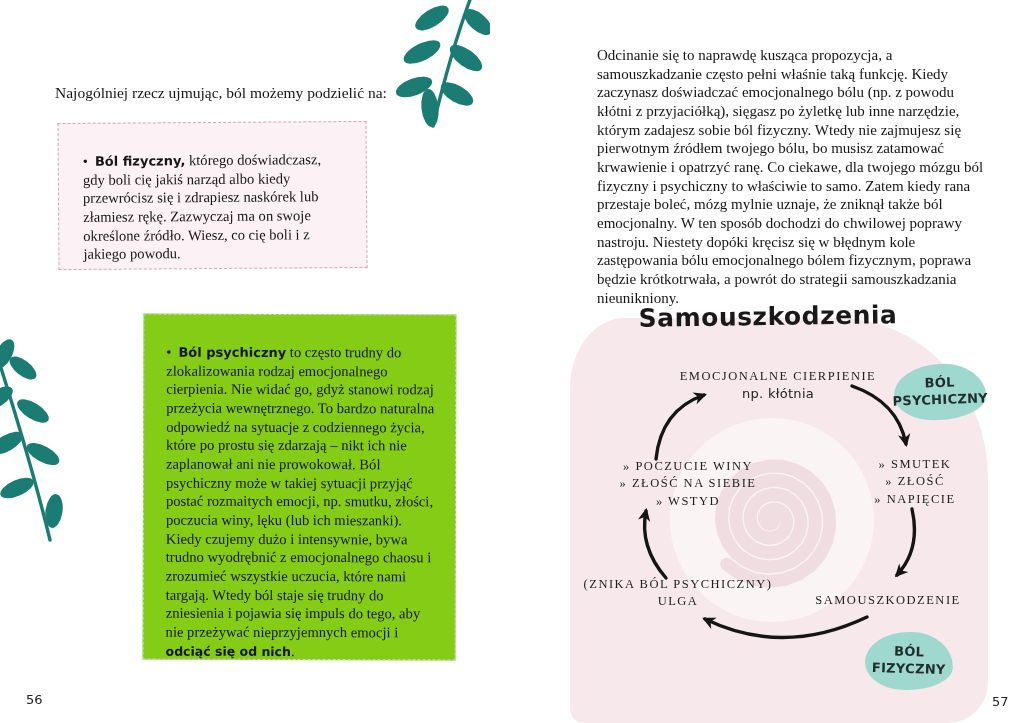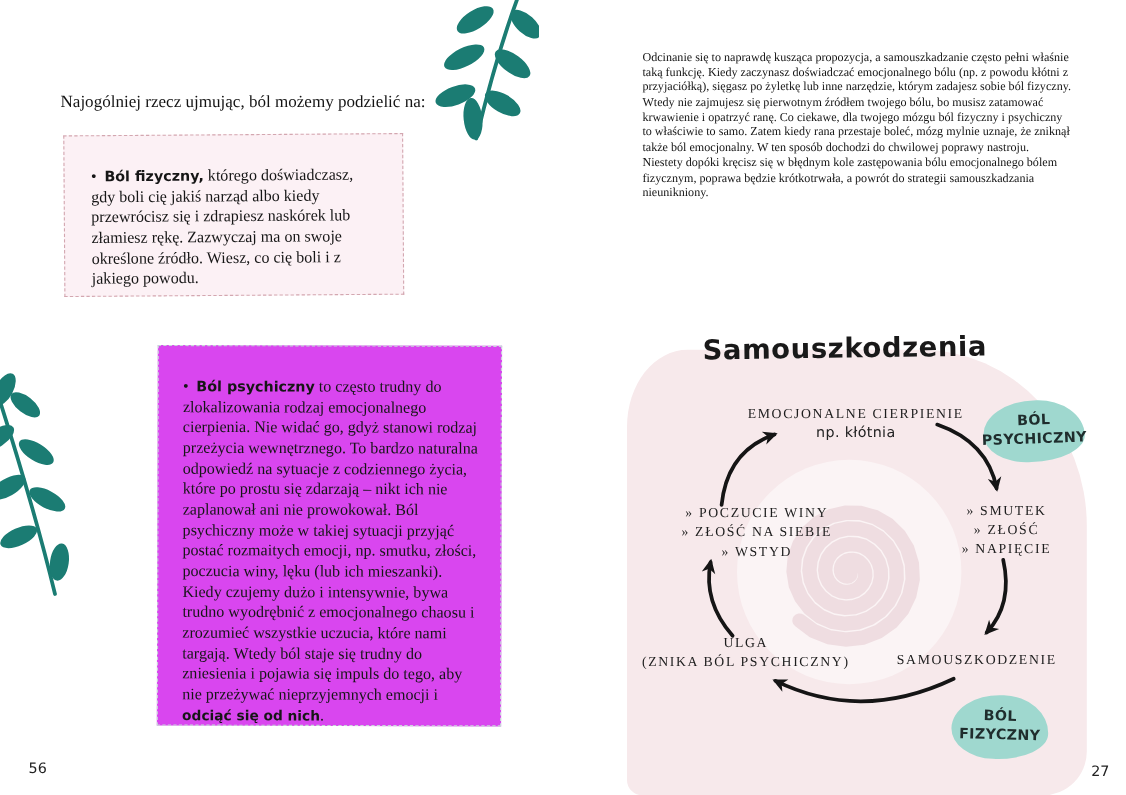--- a/index.html
+++ b/index.html
@@ -8,29 +8,29 @@
   .abs{position:absolute;}
   .hand{font-family:"DejaVu Sans", sans-serif;font-weight:bold;}
   .serif{font-family:"Liberation Serif", serif;}
 
   
   .heading{left:55px;top:46px;font-size:22px;letter-spacing:.5px;color:#e2798f;}
   .intro{left:55px;top:84px;font-size:15.5px;}
   .box{box-sizing:border-box;border:1px dashed #d3a7b0;background:#fcf1f5;}
   .pinkbox{left:58px;top:122px;width:309px;height:147px;transform:rotate(-.4deg);
            padding:28px 26px 0 24px;}
-  .tealbox{left:143px;top:314px;width:313px;height:346px;border-color:#c6d7d7;background:#d946ef;
+  .tealbox{left:143px;top:314px;width:313px;height:346px;border-color:#c6d7d7;background:#84cc16;
            padding:28px 20px 0 22px;transform:rotate(.15deg);}
   .boxtext{font-size:14.6px;line-height:1.28;color:#161616;}
   .bullet{display:inline-block;margin-right:7px;}
   .term{font-family:"DejaVu Sans", sans-serif;font-weight:bold;font-size:13px;}
   .pagenum{font-family:"DejaVu Sans", sans-serif;font-size:13px;color:#222;}
 
   
-  .paragraph{left:584px;top:46px;width:390px;font-size:11px;line-height:1.245;color:#141414;}
+  .paragraph{left:597px;top:46px;width:390px;font-size:15px;line-height:1.245;color:#141414;}
   #diagram{left:568px;top:298px;width:456px;height:425px;}
   .blob{left:2px;top:20px;width:418px;height:405px;background:#f7e9eb;
         border-radius:55px 150px 40px 14px / 70px 160px 40px 14px;}
   .dtitle{left:60px;top:4px;width:280px;text-align:center;font-size:25px;letter-spacing:.5px;
           color:#191919;transform:rotate(-.8deg);}
   .dlabel{font-family:"Liberation Serif", serif;font-size:12.5px;letter-spacing:1.5px;
           color:#1d1d1d;text-align:center;line-height:1.38;}
   .dsub{font-family:"DejaVu Sans", sans-serif;font-weight:normal;font-size:13px;
         letter-spacing:.3px;color:#222;}
   .badge{background:#9fd8cf;border-radius:52% 48% 55% 45% / 55% 60% 42% 48%;
@@ -118,28 +118,28 @@
 
     <div class="abs dlabel" style="left:277px;top:158px;width:140px;">
       <div>» SMUTEK</div>
       <div>» ZŁOŚĆ</div>
       <div>» NAPIĘCIE</div>
     </div>
 
     <div class="abs dlabel" style="left:230px;top:294px;width:180px;">SAMOUSZKODZENIE</div>
 
     <div class="abs dlabel" style="left:0px;top:278px;width:220px;">
+      <div>(ZNIKA BÓL PSYCHICZNY)</div>
       <div>ULGA</div>
-      <div>(ZNIKA BÓL PSYCHICZNY)</div>
     </div>
 
     <div class="abs dlabel" style="left:9px;top:160px;width:150px;margin-left:36px;">
       <div>» POCZUCIE WINY</div>
       <div>» ZŁOŚĆ NA SIEBIE</div>
       <div>» WSTYD</div>
     </div>
 
     <div class="abs badge" style="left:326px;top:66px;width:92px;height:56px;transform:rotate(-2deg);">BÓL PSYCHICZNY</div>
     <div class="abs badge" style="left:297px;top:334px;width:88px;height:58px;transform:rotate(1.5deg);">BÓL FIZYCZNY</div>
   </div>
 
-  <div class="abs pagenum" style="left:992px;top:694px;">27</div>
+  <div class="abs pagenum" style="left:992px;top:694px;">57</div>
 </div>
 
 </body></html>

